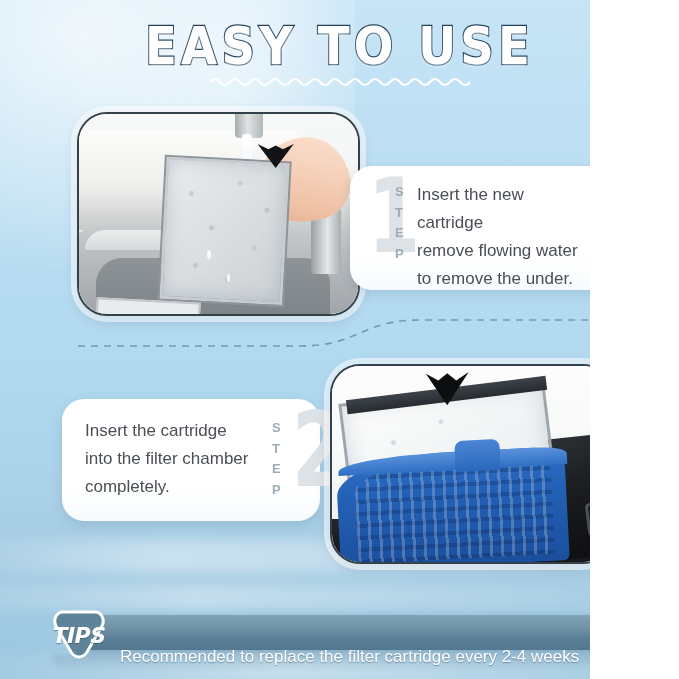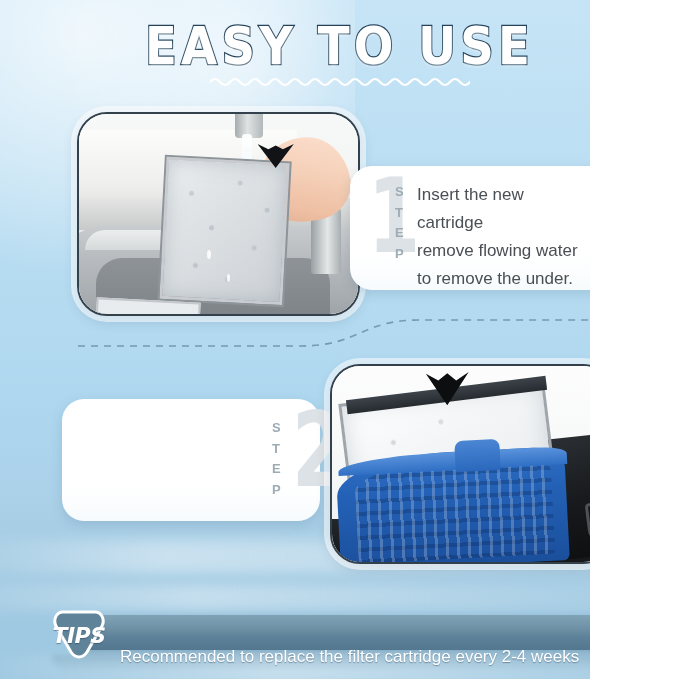--- a/index.html
+++ b/index.html
@@ -444,20 +444,25 @@
   </div>
 
   <div class="step-card" id="step-2-card"></div>
   <div class="step-big-num" id="step-2-num">2</div>
   <div class="step-word" id="step-2-word">
     <span>S</span>
     <span>T</span>
     <span>E</span>
     <span>P</span>
   </div>
+  <div class="step-lines" id="step-2-lines">
+    <div>Insert the cartridge</div>
+    <div>into the filter chamber</div>
+    <div>completely.</div>
+  </div>
 
   <div class="photo" id="photo-2">
     <div class="photo-inner">
       <div class="p2-bg"></div>
       <div class="p2-floor"></div>
       <div class="p2-blackbox">
         <div class="p2-blackbox-mark"></div>
       </div>
       <div class="p2-pad">
         <div class="p2-pad-fiber"></div>

